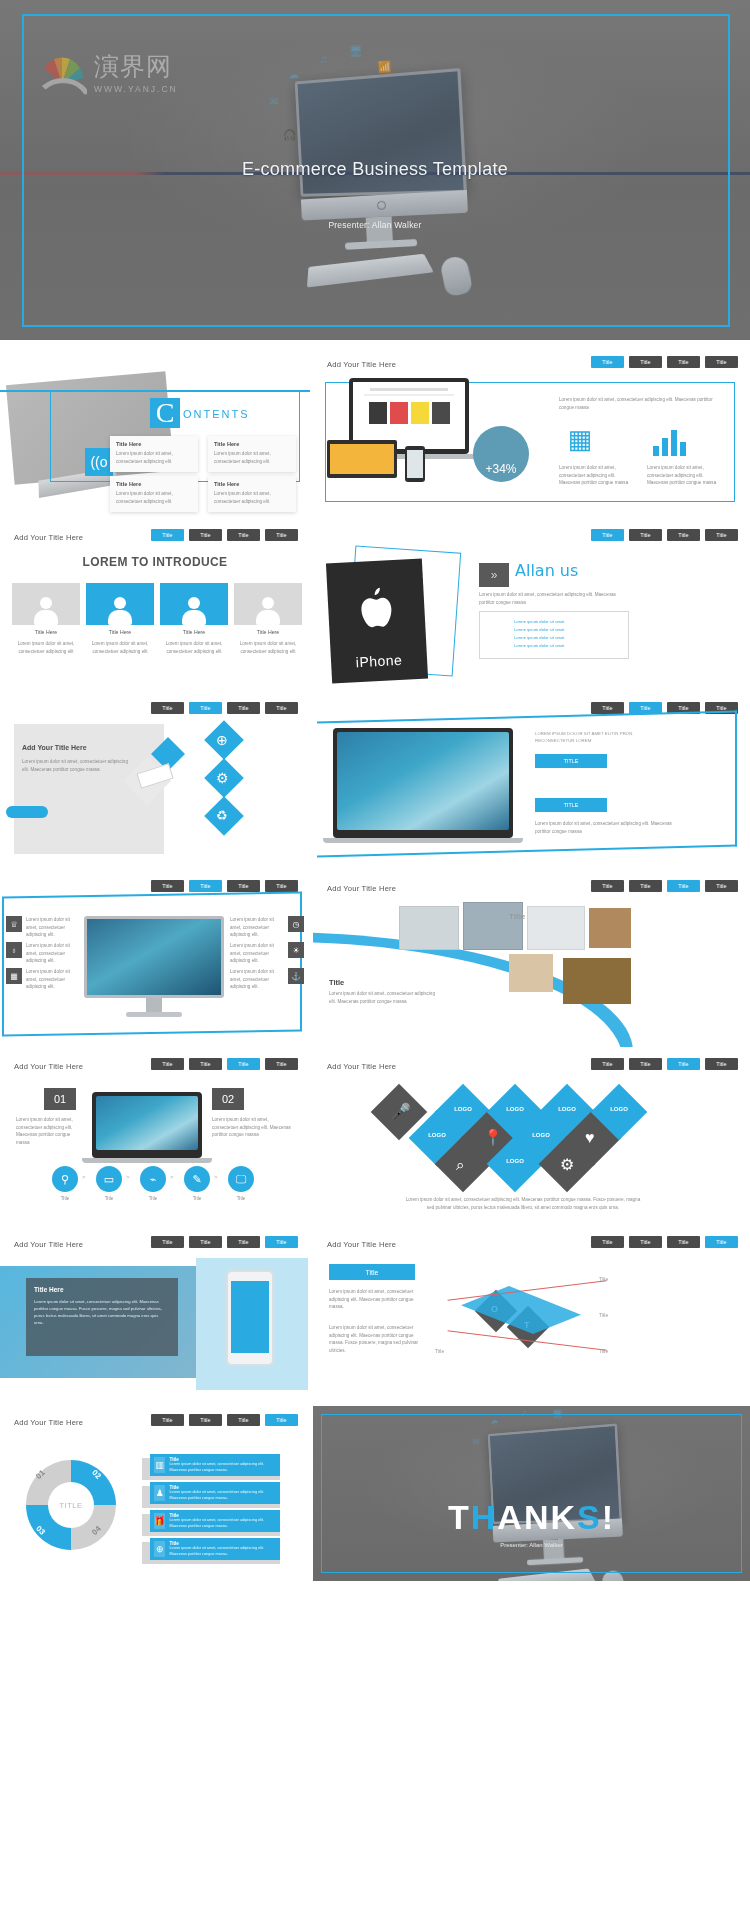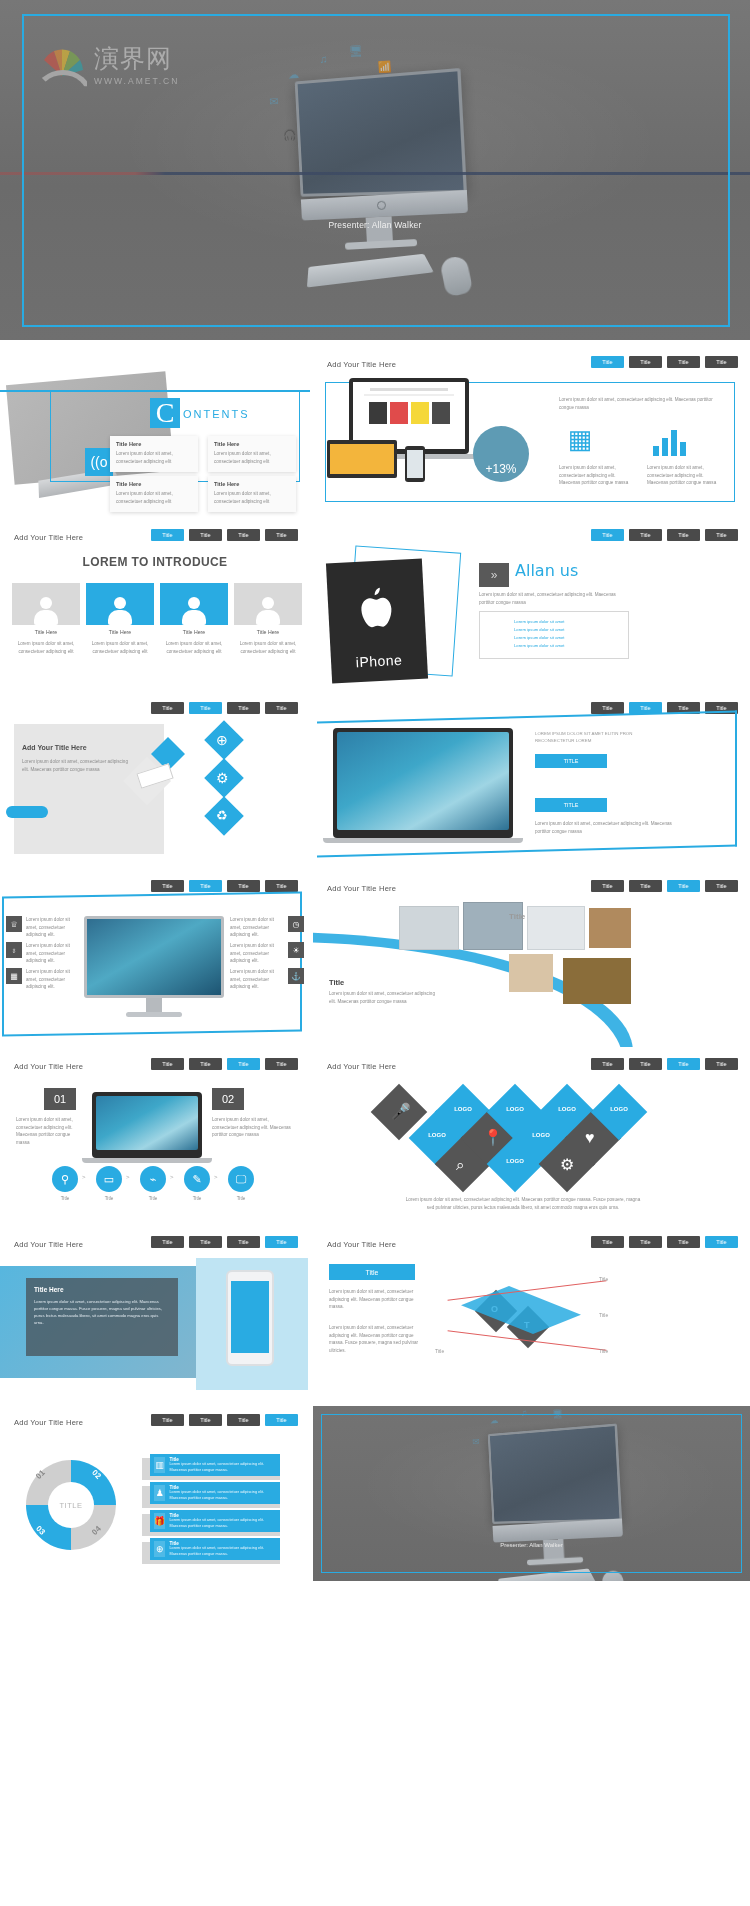--- a/index.html
+++ b/index.html
@@ -69,21 +69,21 @@
         border-radius:3px; }
   .mouse{ position:absolute; left:152px; top:186px; width:27px; height:38px;
           background:linear-gradient(180deg,#b8bdc2,#939a9f);
           border-radius:13px 13px 11px 11px;
           transform:rotate(-9deg); }
   .icon-cloud{ position:absolute; left:-22px; top:-42px; width:200px; height:150px; }
   .icon-cloud span{
     position:absolute; color:rgba(90,160,195,.55); font-size:11px; line-height:1;
   }
   
-  .wm{ position:absolute; left:36px; top:42px; width:170px; height:58px; opacity:.55; }
+  .wm{ position:absolute; left:36px; top:50px; width:170px; height:58px; opacity:.55; }
   .wm-fan{ position:absolute; left:0; top:4px; width:52px; height:30px; }
   .wm-arc{ position:absolute; left:-2px; top:28px; width:58px; height:26px;
            border:5px solid #cfcfcf; border-color:#cfcfcf transparent transparent transparent;
            border-radius:50%/100% 100% 0 0; }
   .wm-cn{ position:absolute; left:58px; top:0; font-size:25px; color:#dadada;
           font-family:"DejaVu Sans", sans-serif; letter-spacing:1px; }
   .wm-url{ position:absolute; left:58px; top:34px; font-size:8.5px; color:#d3d3d3; letter-spacing:2px; }
 
   
   .thumb-title{ position:absolute; left:14px; top:12px; font-size:7.6px; color:#555; letter-spacing:.2px; }
@@ -223,35 +223,36 @@
       <div class="mon-chin">
         <div class="mon-pwr"></div>
       </div>
       <div class="mon-stand"></div>
       <div class="mon-base"></div>
       <div class="kbd"></div>
       <div class="mouse"></div>
     </div>
 
     <div class="hero-line"></div>
+    <div class="hero-title">E-commerce Business Template</div>
     <div class="hero-sub">Presenter: Allan Walker</div>
 
     <div class="wm">
       <div class="wm-fan">
         <svg width="52" height="32" viewBox="0 0 52 32">
           <path d="M26 30 L8 14 A25 25 0 0 1 18 5 Z" fill="#d94b3c"></path>
           <path d="M26 30 L18 5 A25 25 0 0 1 26 3.5 Z" fill="#f08a2a"></path>
           <path d="M26 30 L26 3.5 A25 25 0 0 1 34 5 Z" fill="#f3c623"></path>
           <path d="M26 30 L34 5 A25 25 0 0 1 44 14 Z" fill="#7cb342"></path>
           <path d="M26 30 L44 14 A25 25 0 0 1 47 24 Z" fill="#21a8b0"></path>
         </svg>
       </div>
       <div class="wm-arc"></div>
       <div class="wm-cn">演界网</div>
-      <div class="wm-url">WWW.AMET.CN</div>
+      <div class="wm-url">WWW.YANJ.CN</div>
     </div>
 
     <div class="inner-border"></div>
   </div>
 
   <div class="slide" style="left:0; top:348px; width:310px; height:170px;">
     <div class="ct-photo">
       <div class="ct-kb"></div>
       <div class="ct-mouse"></div>
     </div>
@@ -303,21 +304,21 @@
       <div class="lap-base"></div>
     </div>
     <div style="position:absolute;left:14px;top:92px;width:70px;height:38px;background:#2f2f2f;border-radius:2px;">
       <div style="position:absolute;left:3px;top:4px;right:3px;bottom:4px;background:#f3b53c;"></div>
     </div>
     <div style="position:absolute;left:92px;top:98px;width:20px;height:36px;background:#2f2f2f;border-radius:3px;">
       <div style="position:absolute;left:2px;top:4px;right:2px;bottom:4px;background:#dfe6ea;"></div>
     </div>
 
     <div style="position:absolute;left:160px;top:78px;width:56px;height:56px;border-radius:50%;background:#5e9bb4;
-                color:#fff;display:flex;align-items:flex-end;justify-content:center;padding-bottom:6px;font-size:12px;">+13%</div>
+                color:#fff;display:flex;align-items:flex-end;justify-content:center;padding-bottom:6px;font-size:12px;">+34%</div>
 
     <div class="lorem" style="position:absolute;left:246px;top:48px;width:168px;">Lorem ipsum dolor sit amet, consectetuer adipiscing elit. Maecenas porttitor congue massa</div>
 
     <div style="position:absolute;left:250px;top:74px;width:34px;height:34px;color:#29abe2;font-size:26px;line-height:34px;text-align:center;">▦</div>
     <div style="position:absolute;left:340px;top:74px;width:40px;height:34px;display:flex;align-items:flex-end;gap:3px;">
       <span style="width:6px;height:10px;background:#29abe2;display:block;"></span>
       <span style="width:6px;height:18px;background:#29abe2;display:block;"></span>
       <span style="width:6px;height:26px;background:#29abe2;display:block;"></span>
       <span style="width:6px;height:14px;background:#29abe2;display:block;"></span>
     </div>
@@ -687,17 +688,20 @@
         <span style="left:138px; top:58px;">🌐</span>
       </div>
       <div class="mon-screen"></div>
       <div class="mon-chin"></div>
       <div class="mon-stand"></div>
       <div class="mon-base"></div>
       <div class="kbd"></div>
       <div class="mouse"></div>
     </div>
 
+    <div class="thx-word">
+      <span class="w">T</span><span class="b">H</span><span class="w">A</span><span class="w">N</span><span class="w">K</span><span class="b">S</span><span class="w">!</span>
+    </div>
     <div class="thx-sub">Presenter: Allan Walker</div>
     <div class="thx-border"></div>
   </div>
 
 </div>
 
 </body></html>

